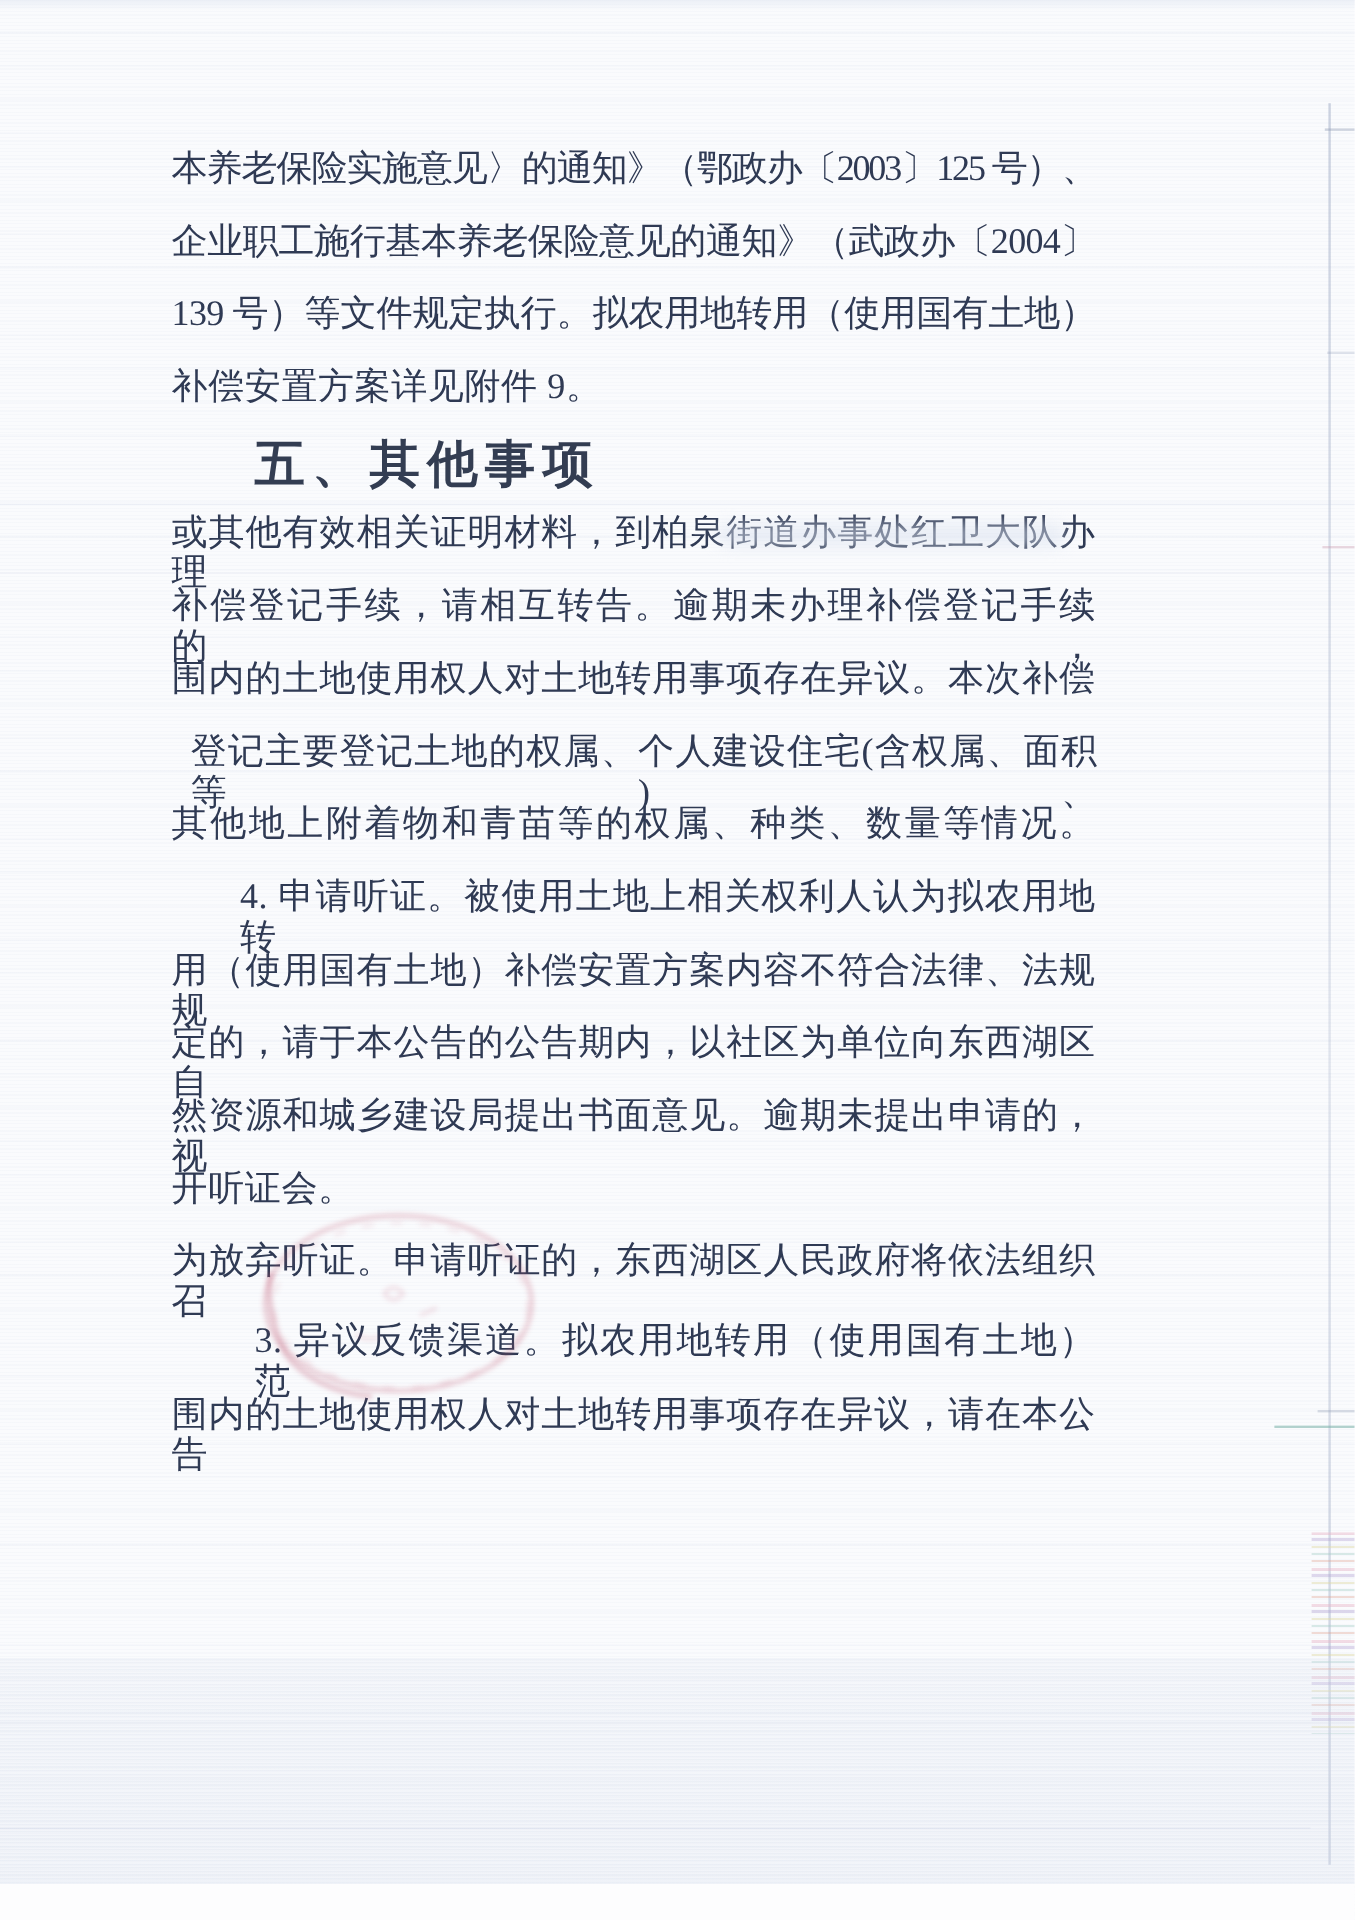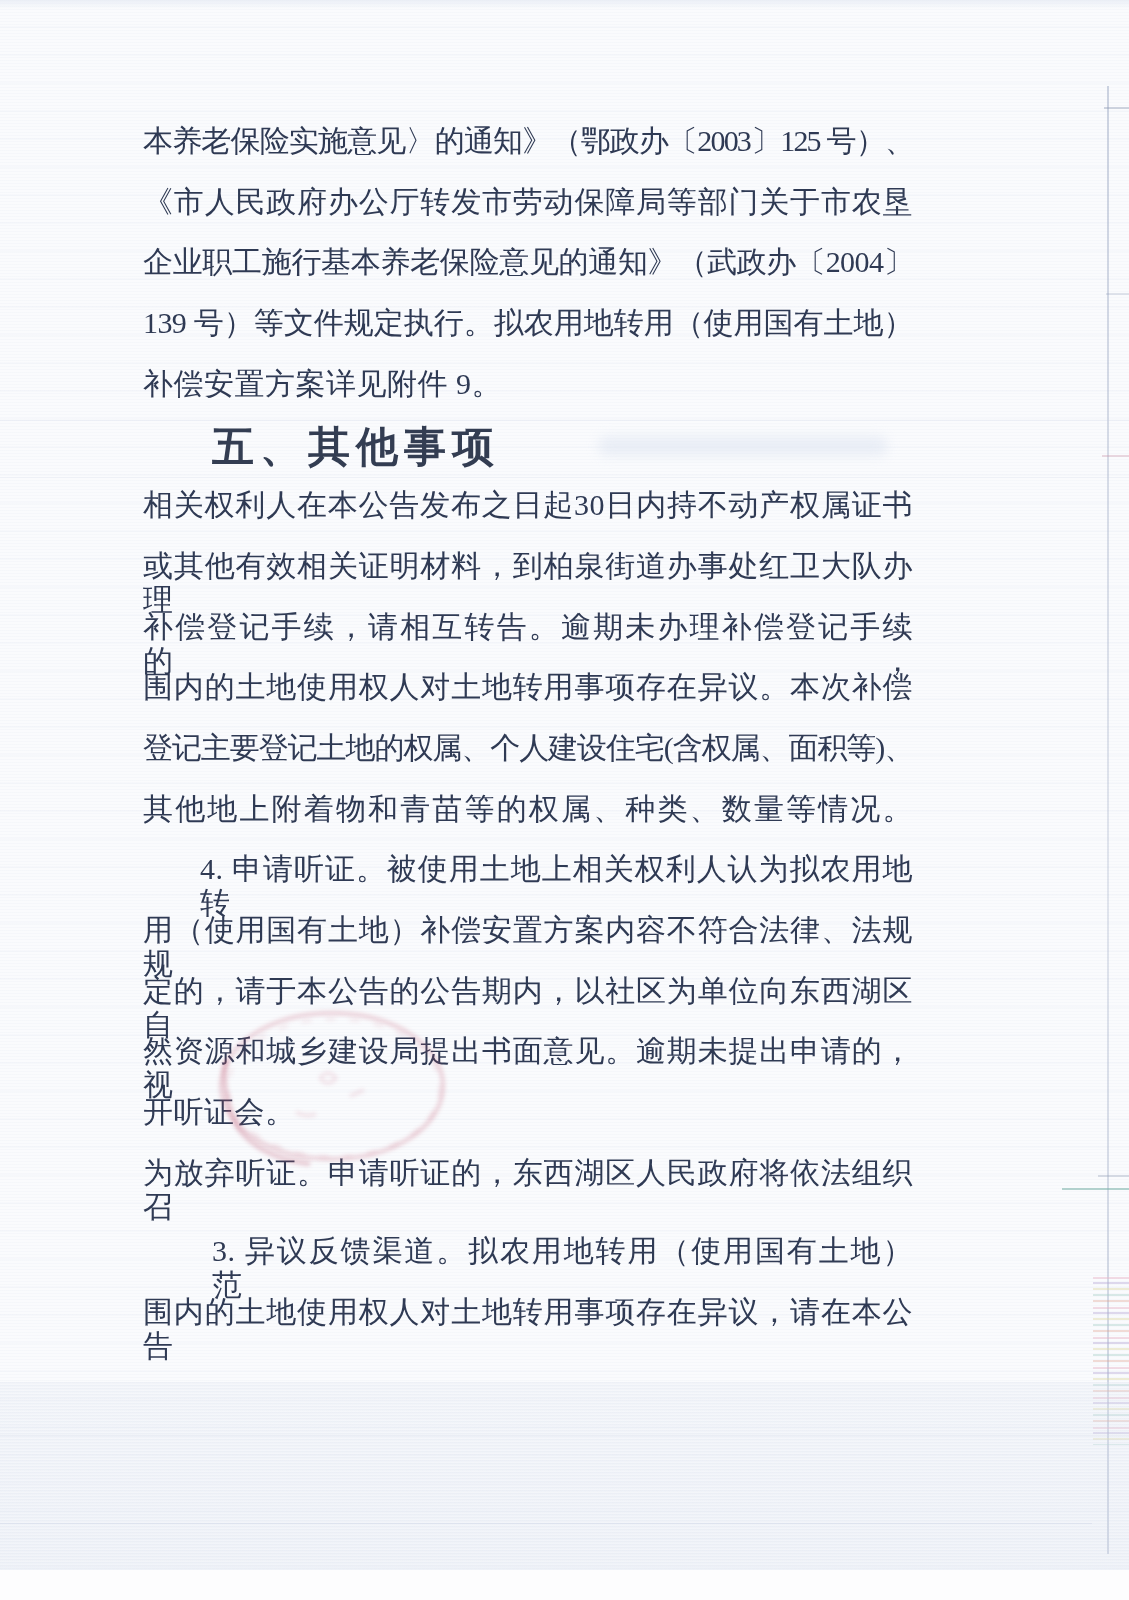--- a/index.html
+++ b/index.html
@@ -19,23 +19,23 @@
     font-size:30px;letter-spacing:.5px;white-space:nowrap;
   }
   .j{white-space:normal;text-align:justify;text-align-last:justify;}
   .heading{
     font-family:"Liberation Sans","DejaVu Sans",sans-serif;
     font-weight:bold;font-size:42px;letter-spacing:6px;color:#333d52;
     padding-left:69px;padding-top:7px;
   }
   .ind1{padding-left:57px;}
   .ind3{padding-left:69px;}
-  .mt9{margin-top:18px;}
+  .mt9{margin-top:6px;}
   .ls-n05{letter-spacing:-0.6px;}
-  .ls-n12{letter-spacing:-1.2px;}
+  .ls-n12{letter-spacing:-1.2px;margin-left:16px;}
   .ls-n18{letter-spacing:-1.8px;}
   
   .artifact{position:absolute;pointer-events:none;}
   .vline{left:1107px;top:86px;width:2px;height:1468px;
     background:linear-gradient(180deg, rgba(158,170,196,.50), rgba(158,170,196,.28) 55%, rgba(158,170,196,.55));}
   .hline{left:0;height:1px;background:#c9d1e4;}
   .hl-420{top:420px;width:1129px;opacity:.22;}
   .hl-477{top:477px;width:1129px;opacity:.15;}
   .hl-1435{top:1435px;width:1129px;opacity:.28;}
   .hl-1523{top:1523px;width:1092px;opacity:.5;}
@@ -61,28 +61,26 @@
     filter:blur(6px);opacity:.55;border-radius:10px;}
   .stamp{left:200px;top:1000px;width:260px;height:170px;}
 </style>
 </head>
 <body>
 
 <div class="paper">
 
   <div class="textblock">
     <div class="line j ls-n18">本养老保险实施意见〉的通知》（鄂政办〔2003〕125 号）、</div>
-    <div class="line j">《市人民政府办公厅转发市劳动保障局等部门关于市农垦</div>
     <div class="line j ls-n05">企业职工施行基本养老保险意见的通知》（武政办〔2004〕</div>
     <div class="line j ls-n05">139 号）等文件规定执行。拟农用地转用（使用国有土地）</div>
     <div class="line">补偿安置方案详见附件 9。</div>
 
     <div class="line heading">五、其他事项</div>
 
-    <div class="line j">相关权利人在本公告发布之日起30日内持不动产权属证书</div>
     <div class="line j">或其他有效相关证明材料，到柏泉街道办事处红卫大队办理</div>
     <div class="line j">补偿登记手续，请相互转告。逾期未办理补偿登记手续的，</div>
     <div class="line j">围内的土地使用权人对土地转用事项存在异议。本次补偿</div>
     <div class="line j ls-n12">登记主要登记土地的权属、个人建设住宅(含权属、面积等)、</div>
     <div class="line j">其他地上附着物和青苗等的权属、种类、数量等情况。</div>
 
     <div class="line j ind1">4. 申请听证。被使用土地上相关权利人认为拟农用地转</div>
     <div class="line j">用（使用国有土地）补偿安置方案内容不符合法律、法规规</div>
     <div class="line j">定的，请于本公告的公告期内，以社区为单位向东西湖区自</div>
     <div class="line j">然资源和城乡建设局提出书面意见。逾期未提出申请的，视</div>

